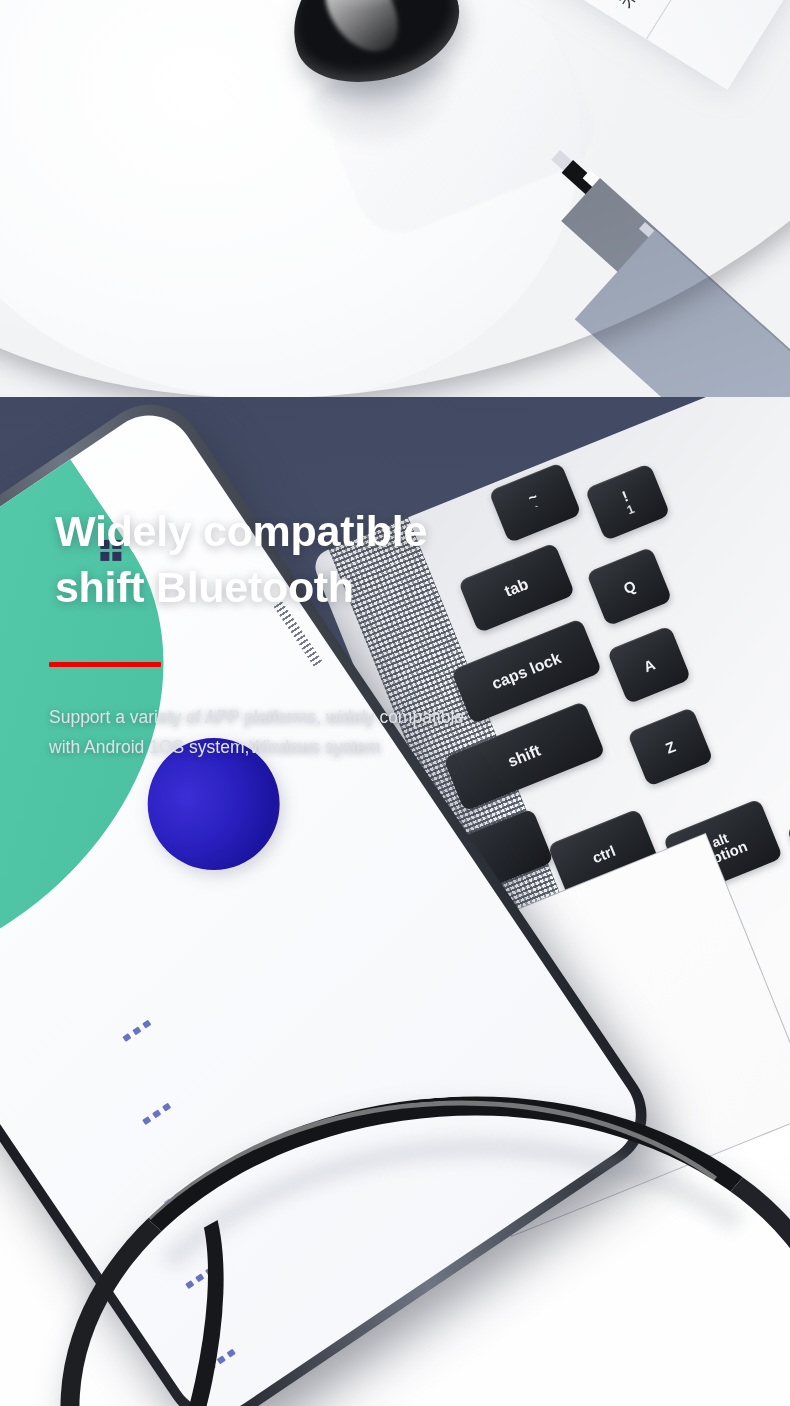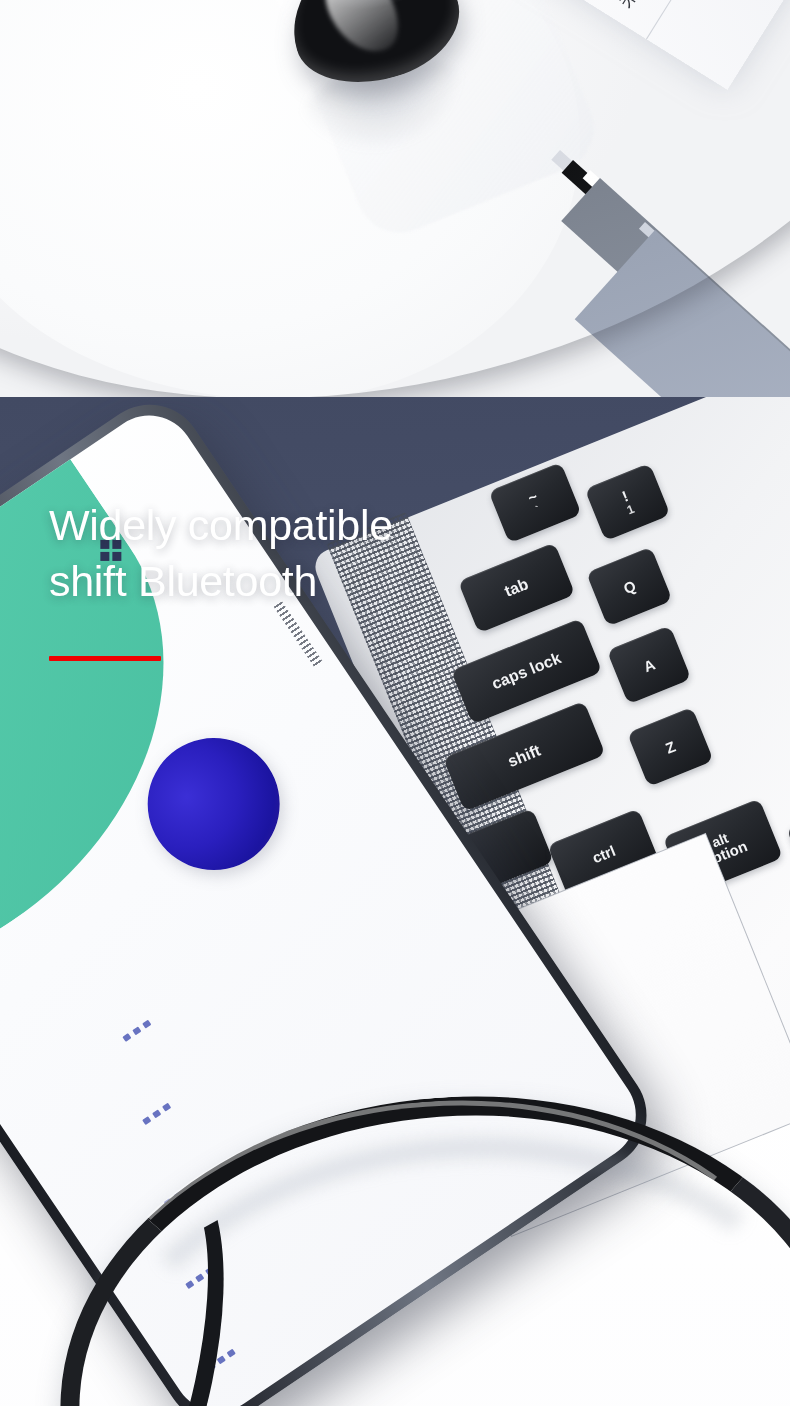--- a/index.html
+++ b/index.html
@@ -245,23 +245,23 @@
     position:absolute;left:20px;top:760px;width:150px;height:460px;
     border-radius:50%;
     border:17px solid transparent;
     border-right-color:#16181c;
     transform:rotate(16deg);
   }
 
   
   .copy{position:absolute;left:49px;top:498px;width:560px;z-index:40;}
   .headline{
-    margin:0;
+    margin:6px;
     font-size:43px;
-    font-weight:400;
+    font-weight:700;
     line-height:1.30;
     color:#ffffff;
     letter-spacing:-.3px;
     text-shadow:0 2px 10px rgba(30,34,46,.30);
   }
   .headline span{display:block;}
   .rule{
     margin-top:46px;
     width:112px;height:5px;
     background:#f10000;
@@ -376,16 +376,18 @@
 
   </div>
 
   <div class="copy">
     <h1 class="headline">
       <span>Widely compatible</span>
       <span>shift Bluetooth</span>
     </h1>
     <div class="rule"></div>
     <div class="subcopy">
+      <span>Support a variety of APP platforms, widely compatible</span>
+      <span>with Android 1OS system,Windows system</span>
     </div>
   </div>
 
 </div>
 
 </body></html>

